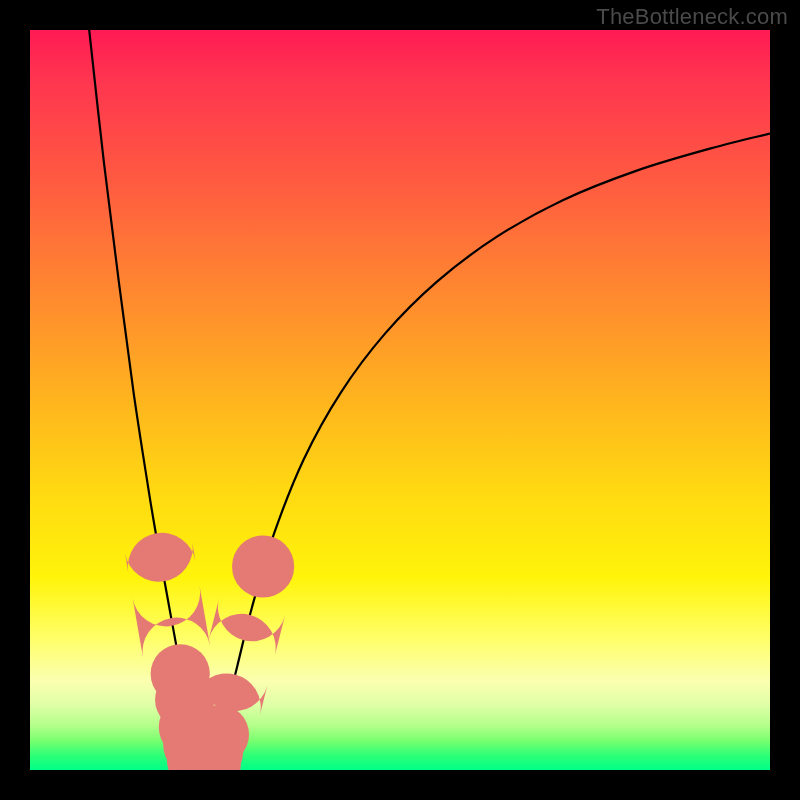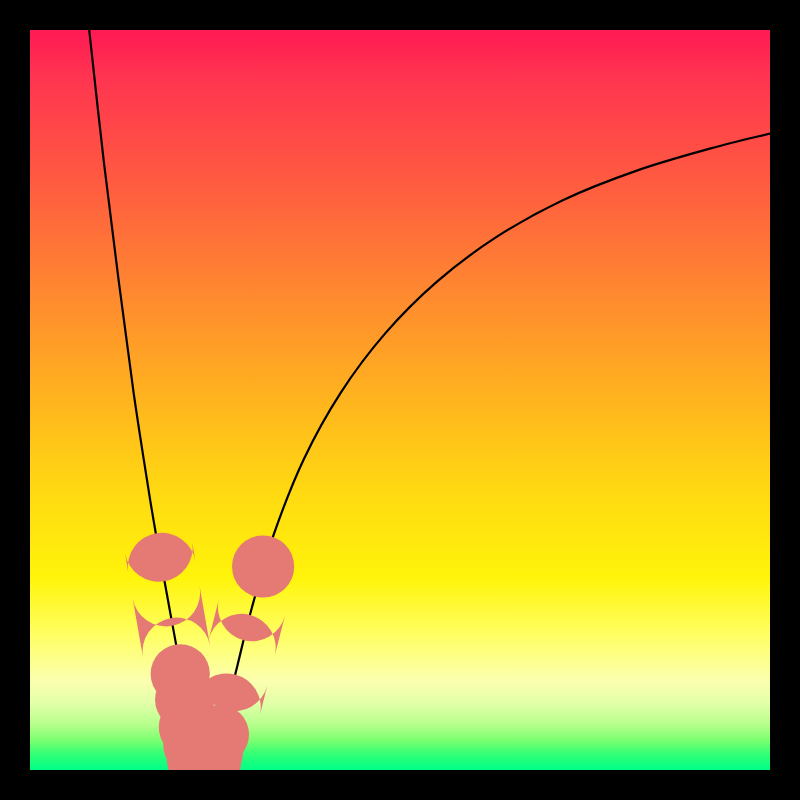--- a/index.html
+++ b/index.html
@@ -91,13 +91,14 @@
           <circle class="marker" cx="164.28" cy="714.84" r="31.08"></circle>
           <circle class="marker" cx="169.46" cy="729.64" r="32.56"></circle>
           <circle class="marker" cx="173.90" cy="737.04" r="32.56"></circle>
           <circle class="marker" cx="178.34" cy="733.34" r="32.56"></circle>
           <circle class="marker" cx="183.52" cy="722.24" r="29.60"></circle>
           <circle class="marker" cx="189.44" cy="704.48" r="29.60"></circle>
           <circle class="marker" cx="233.10" cy="536.50" r="31.08"></circle>
         </g>
     </svg>
   </div>
+  <div class="watermark">TheBottleneck.com</div>
 </div>
 
 </body></html>

